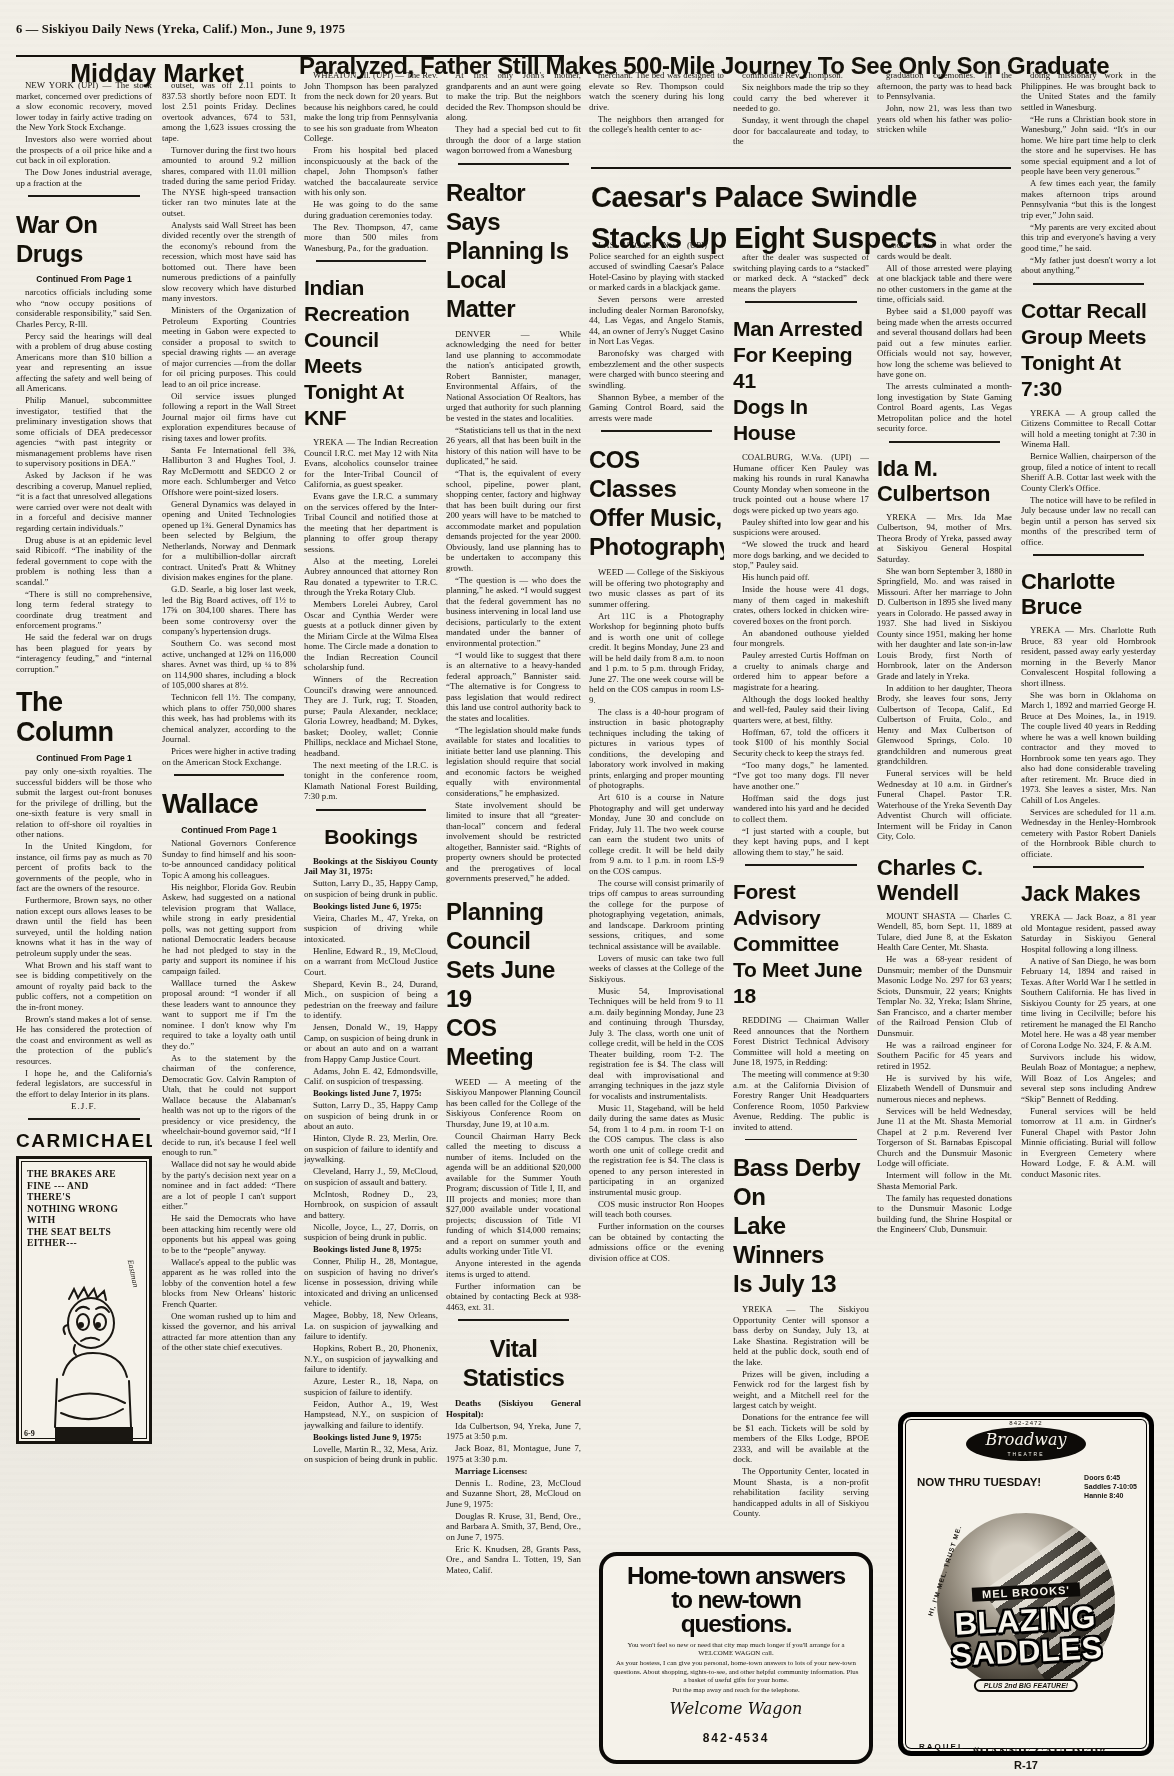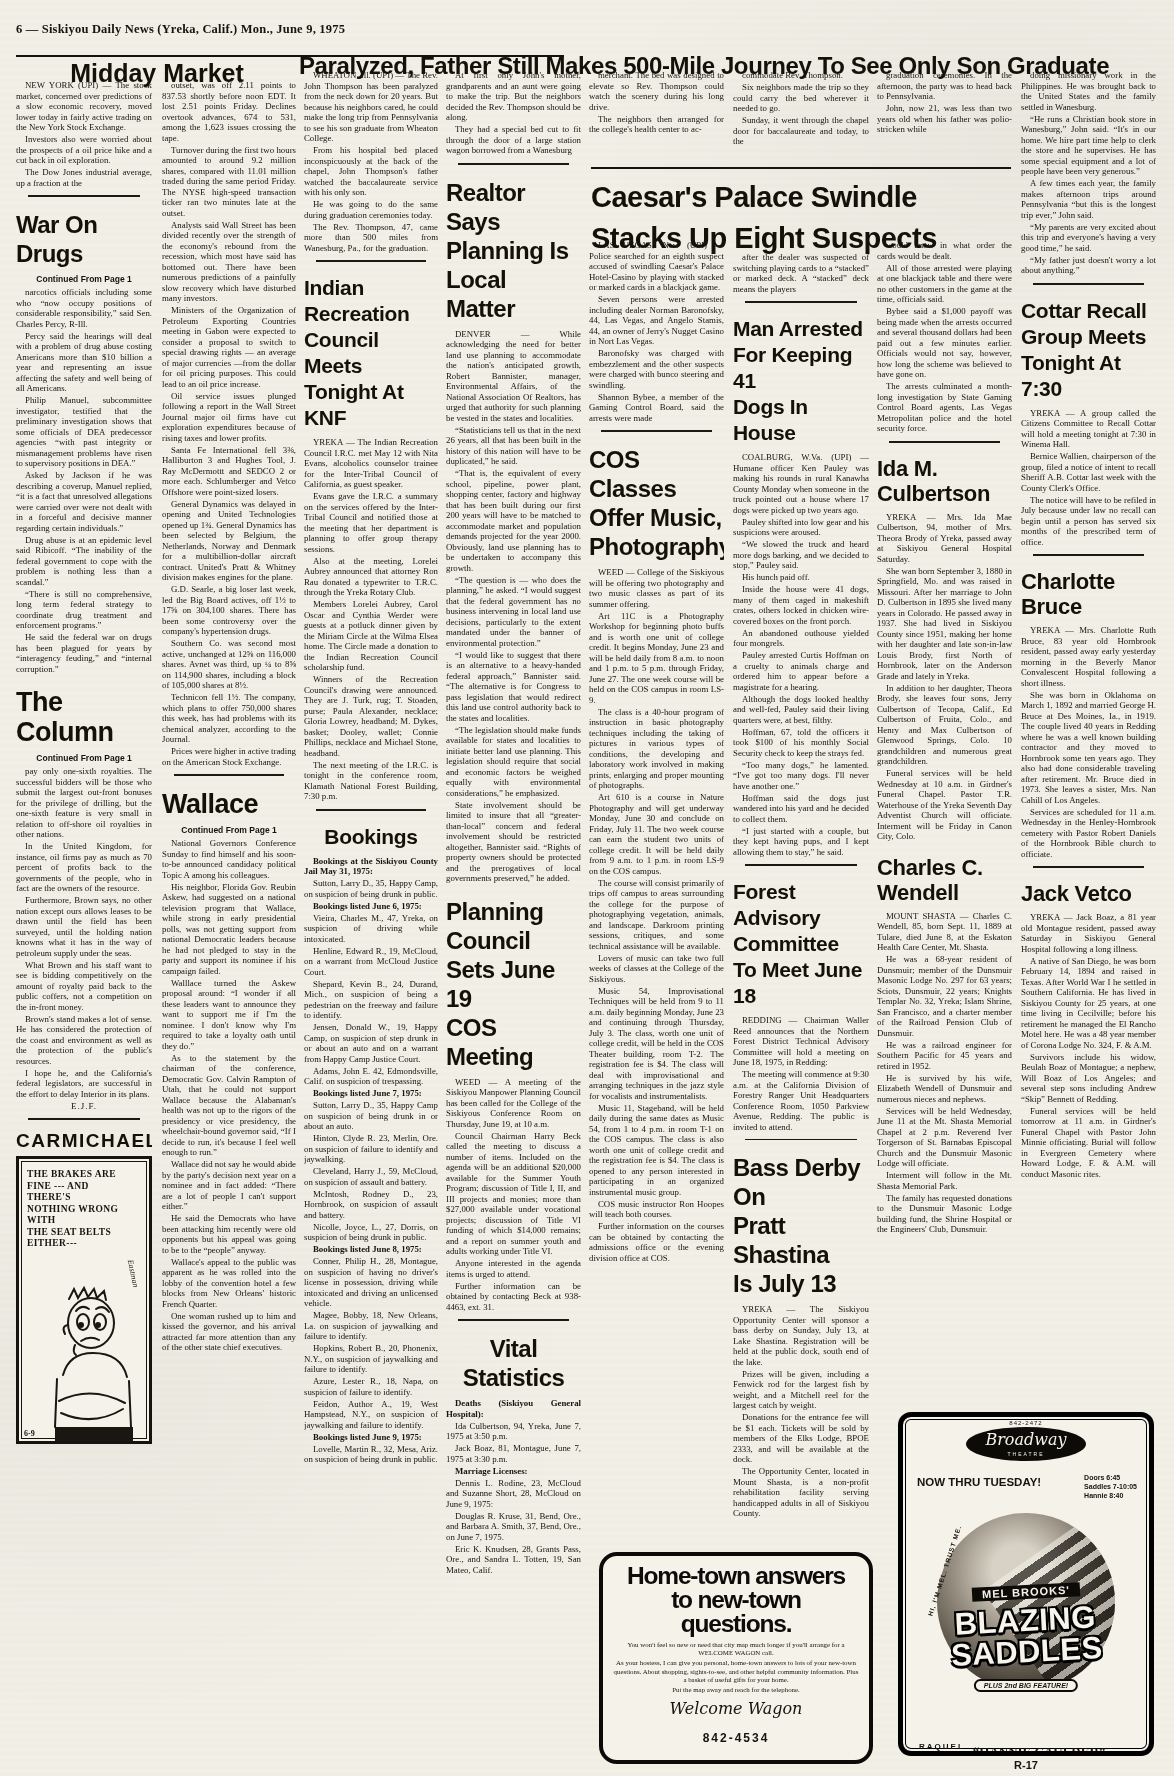--- a/index.html
+++ b/index.html
@@ -228,21 +228,21 @@
     <hr class="rule">
     <section>
       <h2 class="hd h-md h-sans ctr">Bookings</h2>
       <div>
           <p class="para b">Bookings at the Siskiyou County Jail May 31, 1975:</p>
           <p class="para">Sutton, Larry D., 35, Happy Camp, on suspicion of being drunk in public.</p>
           <p class="para b">Bookings listed June 6, 1975:</p>
           <p class="para">Vieira, Charles M., 47, Yreka, on suspicion of driving while intoxicated.</p>
           <p class="para">Henline, Edward R., 19, McCloud, on a warrant from McCloud Justice Court.</p>
           <p class="para">Shepard, Kevin B., 24, Durand, Mich., on suspicion of being a pedestrian on the freeway and failure to identify.</p>
-          <p class="para">Jensen, Donald W., 19, Happy Camp, on suspicion of step drunk in or about an auto and on a warrant from Happy Camp Justice Court.</p>
+          <p class="para">Jensen, Donald W., 19, Happy Camp, on suspicion of being drunk in or about an auto and on a warrant from Happy Camp Justice Court.</p>
           <p class="para">Adams, John E. 42, Edmondsville, Calif. on suspicion of trespassing.</p>
           <p class="para b">Bookings listed June 7, 1975:</p>
           <p class="para">Sutton, Larry D., 35, Happy Camp on suspicion of being drunk in or about an auto.</p>
           <p class="para">Hinton, Clyde R. 23, Merlin, Ore. on suspicion of failure to identify and jaywalking.</p>
           <p class="para">Cleveland, Harry J., 59, McCloud, on suspicion of assault and battery.</p>
           <p class="para">McIntosh, Rodney D., 23, Hornbrook, on suspicion of assault and battery.</p>
           <p class="para">Nicolle, Joyce, L., 27, Dorris, on suspicion of being drunk in public.</p>
           <p class="para b">Bookings listed June 8, 1975:</p>
           <p class="para">Conner, Philip H., 28, Montague, on suspicion of having no driver's license in possession, driving while intoxicated and driving an unlicensed vehicle.</p>
           <p class="para">Magee, Bobby, 18, New Orleans, La. on suspicion of jaywalking and failure to identify.</p>
@@ -393,21 +393,21 @@
         </h2>
       <div>
           <p class="para">REDDING — Chairman Waller Reed announces that the Northern Forest District Technical Advisory Committee will hold a meeting on June 18, 1975, in Redding:</p>
           <p class="para">The meeting will commence at 9:30 a.m. at the California Division of Forestry Ranger Unit Headquarters Conference Room, 1050 Parkview Avenue, Redding. The public is invited to attend.</p>
         </div>
     </section>
     <hr class="rule thin">
     <section>
       <h2 class="hd h-lg h-sans">
           <span class="hl">Bass Derby On</span>
-          <span class="hl">Pratt Shastina</span>
+          <span class="hl">Lake Winners</span>
           <span class="hl">Is July 13</span>
         </h2>
       <div>
           <p class="para">YREKA — The Siskiyou Opportunity Center will sponsor a bass derby on Sunday, July 13, at Lake Shastina. Registration will be held at the public dock, south end of the lake.</p>
           <p class="para">Prizes will be given, including a Fenwick rod for the largest fish by weight, and a Mitchell reel for the largest catch by weight.</p>
           <p class="para">Donations for the entrance fee will be $1 each. Tickets will be sold by members of the Elks Lodge, BPOE 2333, and will be available at the dock.</p>
           <p class="para">The Opportunity Center, located in Mount Shasta, is a non-profit rehabilitation facility serving handicapped adults in all of Siskiyou County.</p>
         </div>
     </section>
   </div>
@@ -482,21 +482,21 @@
     <section>
       <h2 class="hd h-ob h-sans">Charlotte Bruce</h2>
       <div>
           <p class="para">YREKA — Mrs. Charlotte Ruth Bruce, 83 year old Hornbrook resident, passed away early yesterday morning in the Beverly Manor Convalescent Hospital following a short illness.</p>
           <p class="para">She was born in Oklahoma on March 1, 1892 and married George H. Bruce at Des Moines, Ia., in 1919. The couple lived 40 years in Redding where he was a well known building contractor and they moved to Hornbrook some ten years ago. They also had done considerable traveling after retirement. Mr. Bruce died in 1973. She leaves a sister, Mrs. Nan Cahill of Los Angeles.</p>
           <p class="para">Services are scheduled for 11 a.m. Wednesday in the Henley-Hornbrook cemetery with Pastor Robert Daniels of the Hornbrook Bible church to officiate.</p>
         </div>
     </section>
     <hr class="rule">
     <section>
-      <h2 class="hd h-ob h-sans">Jack Vetco</h2>
+      <h2 class="hd h-ob h-sans">Jack Makes</h2>
       <div>
           <p class="para">YREKA — Jack Boaz, a 81 year old Montague resident, passed away Saturday in Siskiyou General Hospital following a long illness.</p>
           <p class="para">A native of San Diego, he was born February 14, 1894 and raised in Texas. After World War I he settled in Southern California. He has lived in Siskiyou County for 25 years, at one time living in Cecilville; before his retirement he managed the El Rancho Motel here. He was a 48 year member of Corona Lodge No. 324, F. &amp; A.M.</p>
           <p class="para">Survivors include his widow, Beulah Boaz of Montague; a nephew, Will Boaz of Los Angeles; and several step sons including Andrew “Skip” Bennett of Redding.</p>
           <p class="para">Funeral services will be held tomorrow at 11 a.m. in Girdner's Funeral Chapel with Pastor John Minnie officiating. Burial will follow in Evergreen Cemetery where Howard Lodge, F. &amp; A.M. will conduct Masonic rites.</p>
         </div>
     </section>
   </div>
 
   <div class="ad-ww">

